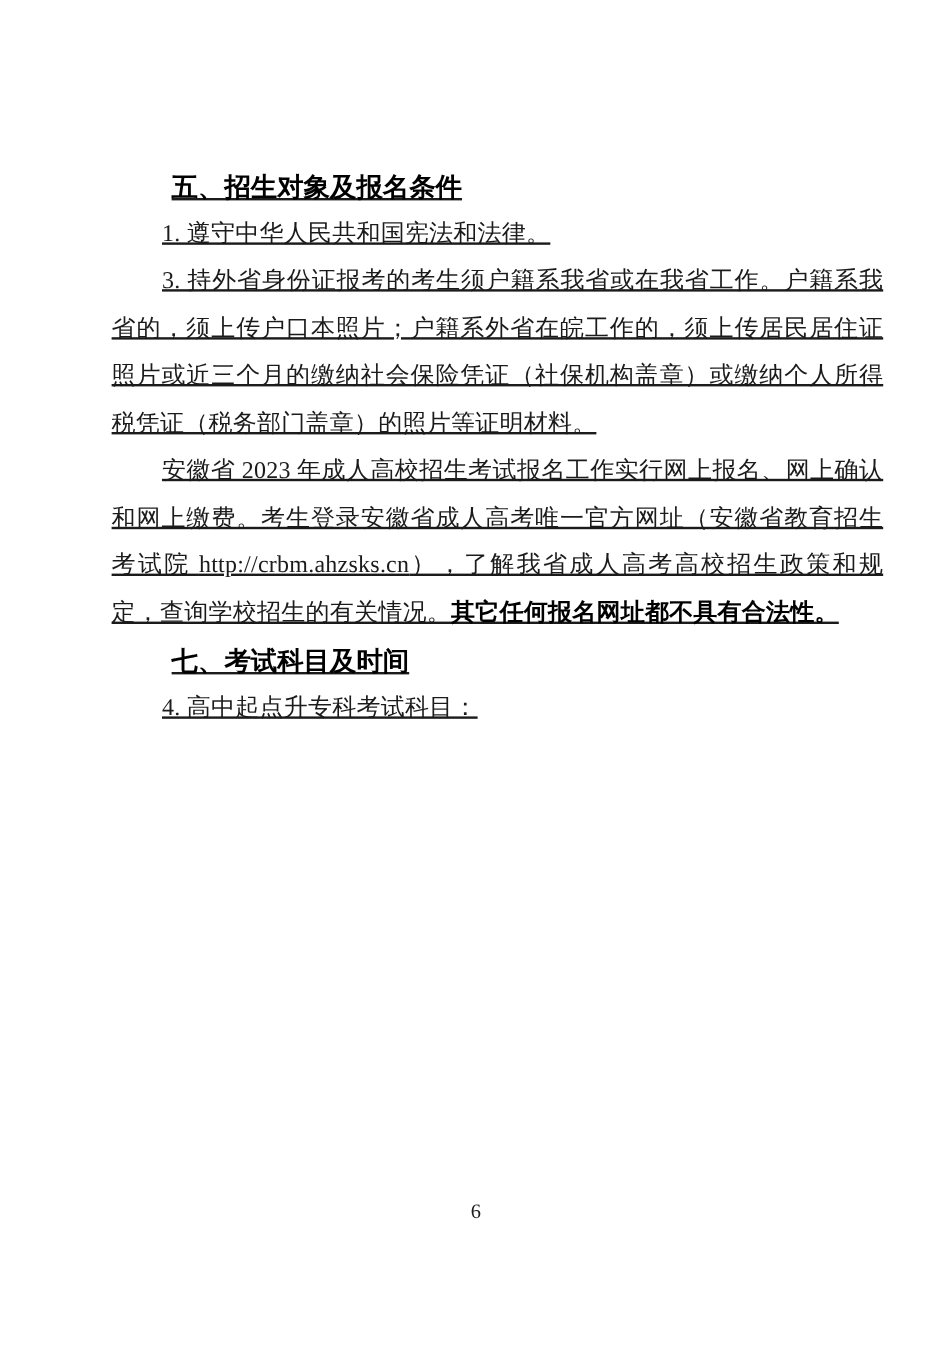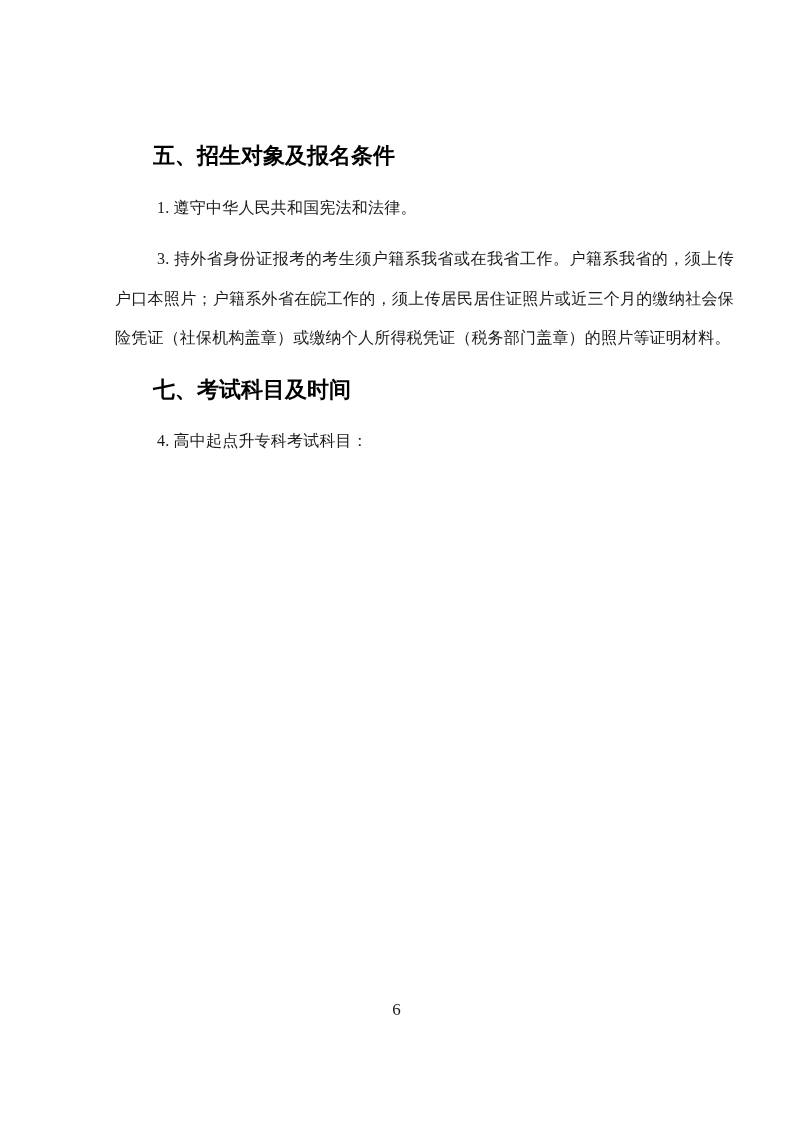--- a/index.html
+++ b/index.html
@@ -11,27 +11,28 @@
     position: relative;
     width: 793px;
     height: 1122px;
     background: #ffffff;
     overflow: hidden;
     color: #1b1b1b;
     font-family: "Liberation Serif", "DejaVu Serif", serif;
   }
   .content {
     position: absolute;
-    left: 103px;
+    left: 93px;
     top: 136px;
     width: 643px;
+    text-decoration: underline;
   }
   .para {
-    margin: 12px;
-    font-size: 16px;
+    margin: 0;
+    font-size: 20px;
     line-height: 39.5px;
     text-align: justify;
     text-justify: inter-character;
     text-indent: 42px;
     color: #1b1b1b;
     letter-spacing: 0.2px;
   }
   .heading {
     margin: 0;
     font-size: 22px;
@@ -61,20 +62,21 @@
 </head>
 <body>
 
 <div class="page">
   <div class="content">
 
     <h2 class="heading">五、招生对象及报名条件</h2>
     <p class="para">1. 遵守中华人民共和国宪法和法律。</p>
     <p class="para">3. 持外省身份证报考的考生须户籍系我省或在我省工作。户籍系我省的，须上传户口本照片；户籍系外省在皖工作的，须上传居民居住证照片或近三个月的缴纳社会保险凭证（社保机构盖章）或缴纳个人所得税凭证（税务部门盖章）的照片等证明材料。</p>
 
+    <p class="para"><span>安徽省 2023 年成人高校招生考试报名工作实行网上报名、网上确认和网上缴费。考生登录安徽省成人高考唯一官方网址（安徽省教育招生考试院 </span><span>http://crbm.ahzsks.cn</span><span>），了解我省成人高考高校招生政策和规定，查询学校招生的有关情况。</span><strong>其它任何报名网址都不具有合法性。</strong></p>
 
     <h2 class="heading">七、考试科目及时间</h2>
     <p class="para">4. 高中起点升专科考试科目：</p>
 
   </div>
 
   <div class="page-number">6</div>
 </div>
 
 </body></html>

